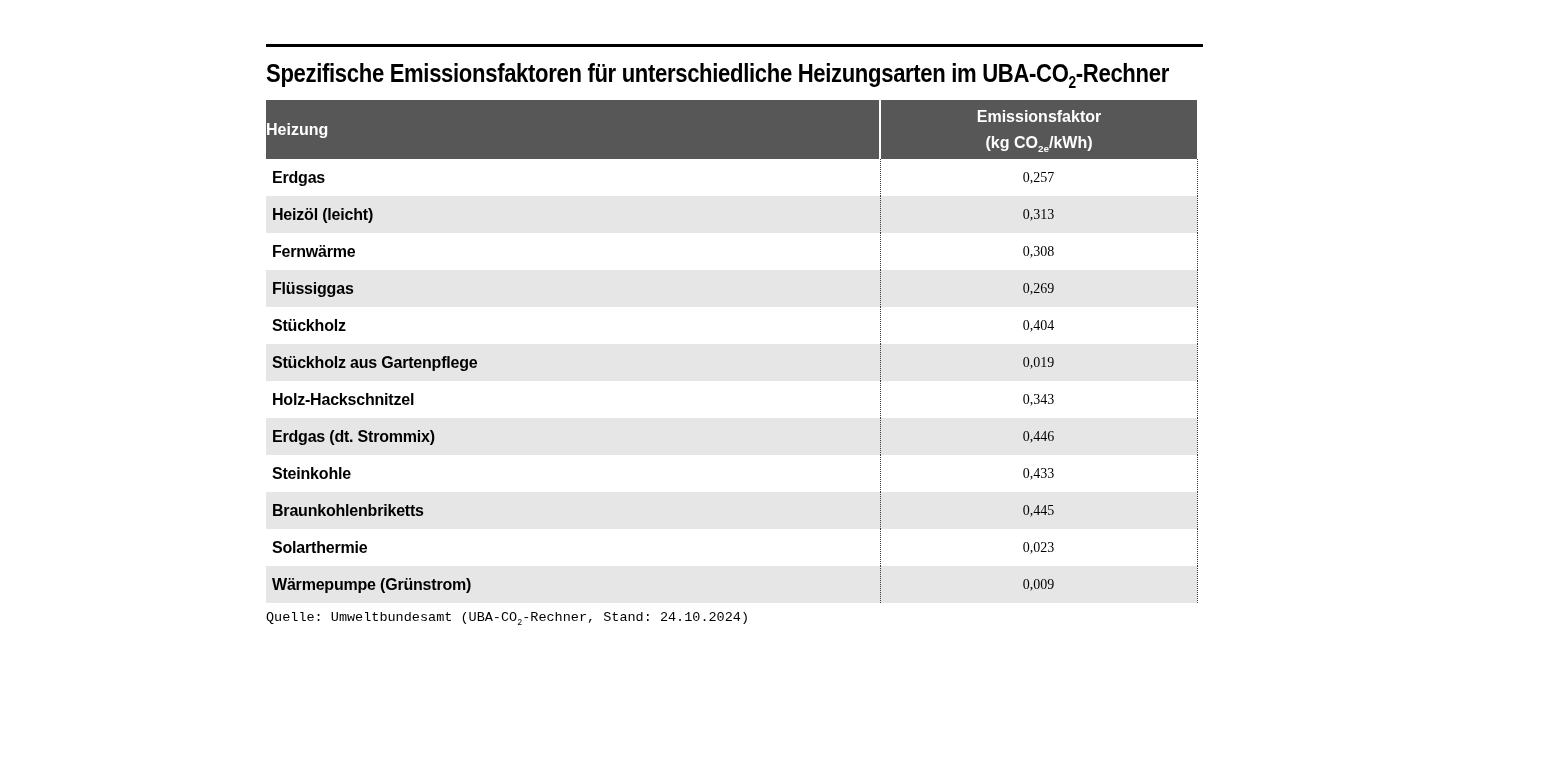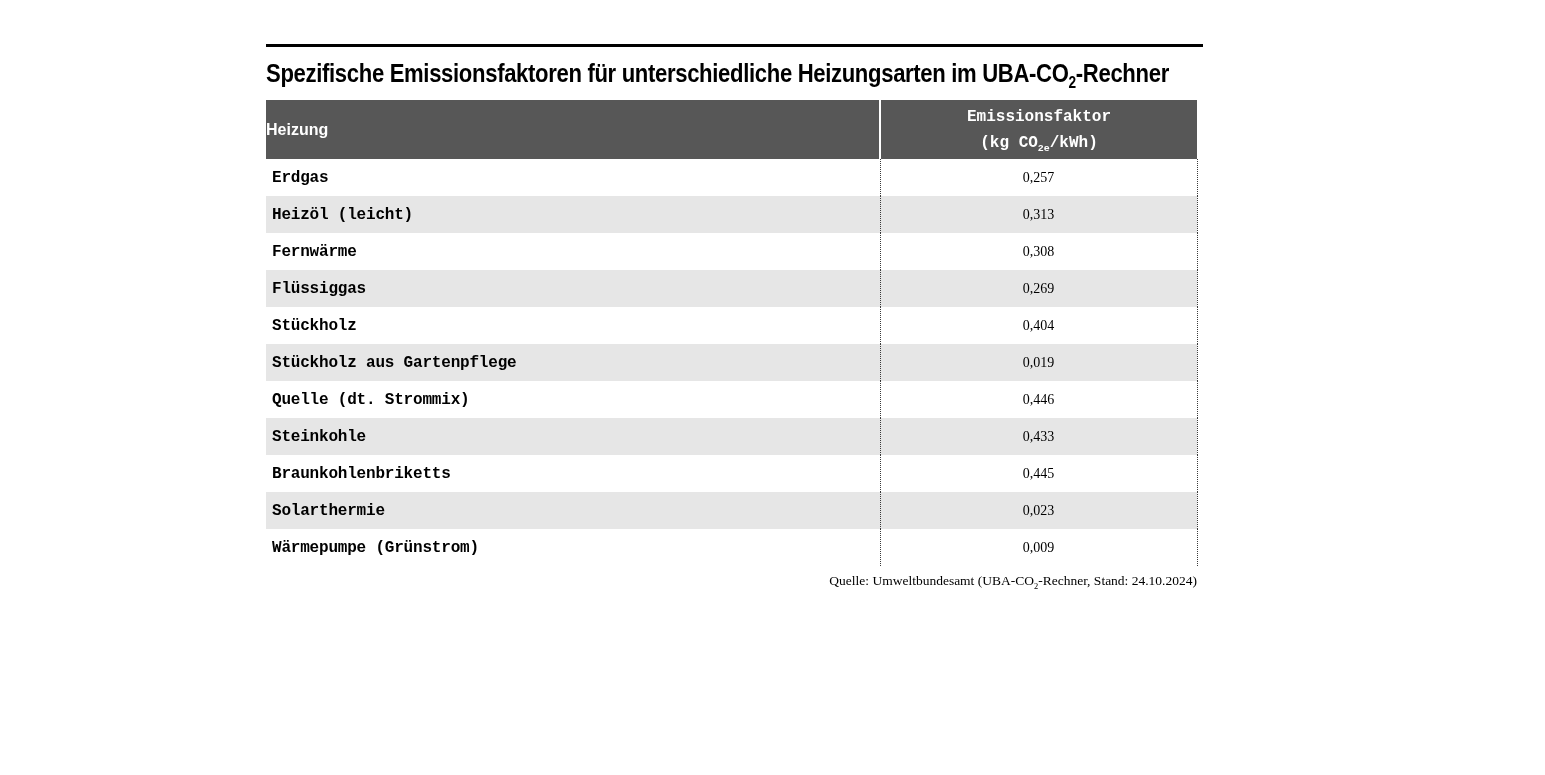--- a/index.html
+++ b/index.html
@@ -58,49 +58,47 @@
     vertical-align: middle;
   }
   th.col1 {
     text-align: left;
     padding-left: 0;
   }
   th.col2 {
     text-align: center;
     border-left: 2px solid #ffffff;
     line-height: 26px;
-    font-family: Liberation Mono, monospace;
   }
   tbody td {
     height: 37px;
     padding: 0;
     vertical-align: middle;
   }
   tbody tr:nth-child(even) {
     background: #e6e6e6;
   }
   td.label-cell {
     font-weight: bold;
     font-size: 16px;
     padding-left: 6px;
     letter-spacing: -0.2px;
     border-right: 1px dotted #3a3a3a;
-    font-family: Liberation Mono, monospace;
   }
   td.value-cell {
     font-family: "Liberation Serif", serif;
     font-size: 14px;
     text-align: center;
     border-right: 1px dotted #3a3a3a;
   }
   .source {
     width: 931px;
     margin-top: 7px;
-    text-align: right;
-    font-family: Liberation Serif, serif;
+    text-align: left;
+    font-family: Liberation Mono, monospace;
     font-size: 13.5px;
     color: #000000;
   }
 </style>
 </head>
 <body>
 
 <div class="figure">
 
   <div class="top-rule"></div>
@@ -140,21 +138,25 @@
         </tr>
         <tr>
           <td class="label-cell">Stückholz</td>
           <td class="value-cell">0,404</td>
         </tr>
         <tr>
           <td class="label-cell">Stückholz aus Gartenpflege</td>
           <td class="value-cell">0,019</td>
         </tr>
         <tr>
-          <td class="label-cell">Quelle (dt. Strommix)</td>
+          <td class="label-cell">Holz-Hackschnitzel</td>
+          <td class="value-cell">0,343</td>
+        </tr>
+        <tr>
+          <td class="label-cell">Erdgas (dt. Strommix)</td>
           <td class="value-cell">0,446</td>
         </tr>
         <tr>
           <td class="label-cell">Steinkohle</td>
           <td class="value-cell">0,433</td>
         </tr>
         <tr>
           <td class="label-cell">Braunkohlenbriketts</td>
           <td class="value-cell">0,445</td>
         </tr>

